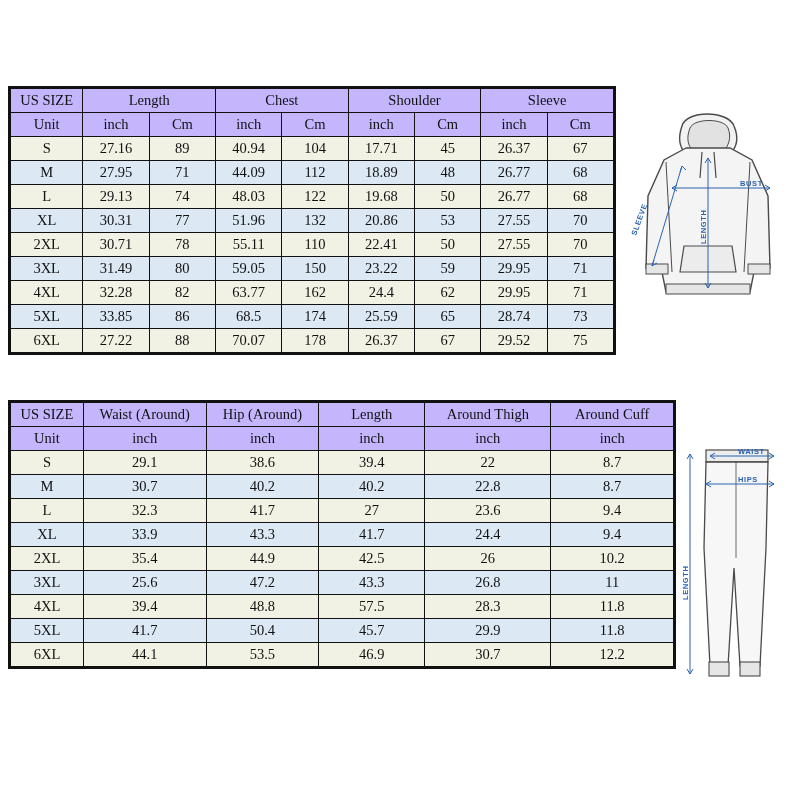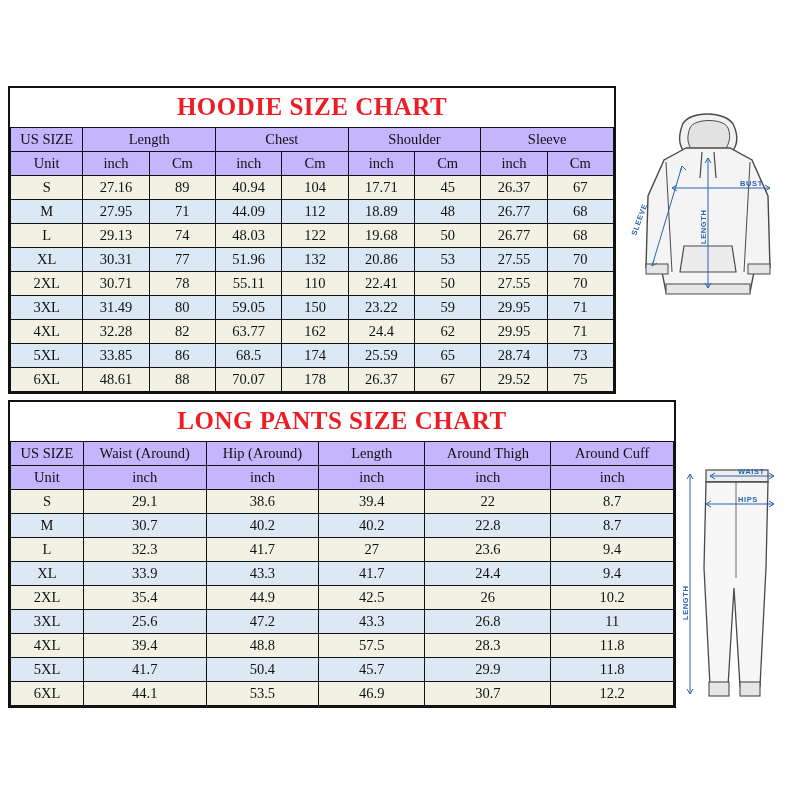--- a/index.html
+++ b/index.html
@@ -88,32 +88,31 @@
   .hoodie-fig {
     position: absolute;
     left: 620px;
     top: 96px;
     width: 176px;
     height: 230px;
   }
   .pants-fig {
     position: absolute;
     left: 676px;
-    top: 448px;
+    top: 428px;
     width: 120px;
     height: 290px;
   }
 </style>
 </head>
 <body>
 
 <div class="page">
 
   <div class="hoodie-block">
-    <div class="chart-title">HOODIE SIZE CHART</div>
     <table class="size-table">
       <colgroup>
         <col style="width:12%">
         <col style="width:11%">
           <col style="width:11%">
         <col style="width:11%">
           <col style="width:11%">
         <col style="width:11%">
           <col style="width:11%">
         <col style="width:11%">
@@ -222,21 +221,21 @@
           <td>86</td>
           <td>68.5</td>
           <td>174</td>
           <td>25.59</td>
           <td>65</td>
           <td>28.74</td>
           <td>73</td>
         </tr>
         <tr class="band-a">
           <td>6XL</td>
-          <td>48.61</td>
+          <td>27.22</td>
           <td>88</td>
           <td>70.07</td>
           <td>178</td>
           <td>26.37</td>
           <td>67</td>
           <td>29.52</td>
           <td>75</td>
         </tr>
       </tbody>
     </table>
@@ -276,21 +275,20 @@
         <path d="M62 70 L60 76 M62 70 L66 74"></path>
         <path d="M32 170 L34 164 M32 170 L37 167"></path>
       </g>
       <text x="120" y="90" font-family="Liberation Sans, sans-serif" font-size="7.5" fill="#2a63b0" font-weight="bold" letter-spacing="0.6">BUST</text>
       <text x="0" y="0" transform="translate(86,148) rotate(-90)" font-family="Liberation Sans, sans-serif" font-size="7.5" fill="#2a63b0" font-weight="bold" letter-spacing="0.6">LENGTH</text>
       <text x="0" y="0" transform="translate(16,140) rotate(-70)" font-family="Liberation Sans, sans-serif" font-size="7.5" fill="#2a63b0" font-weight="bold" letter-spacing="0.6">SLEEVE</text>
     </svg>
   </div>
 
   <div class="pants-block">
-    <div class="chart-title">LONG PANTS SIZE CHART</div>
     <table class="size-table">
       <colgroup>
         <col style="width:11%">
         <col style="width:18.5%">
         <col style="width:17%">
         <col style="width:16%">
         <col style="width:19%">
         <col style="width:18.5%">
       </colgroup>
       <tbody>

